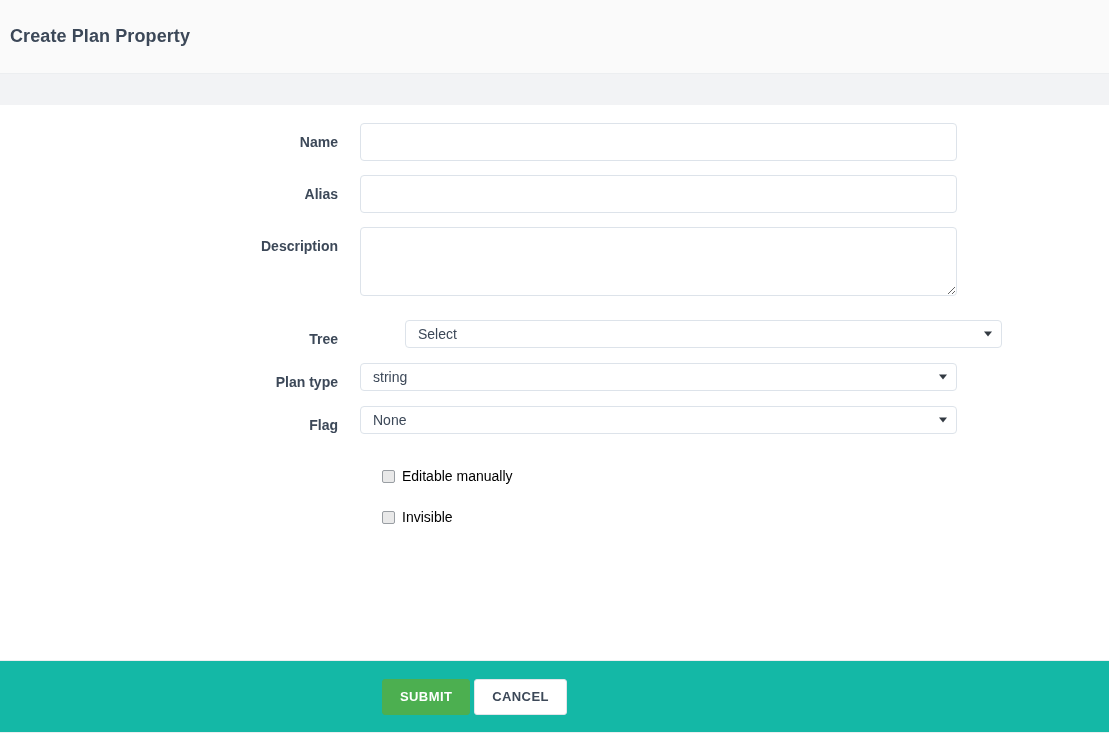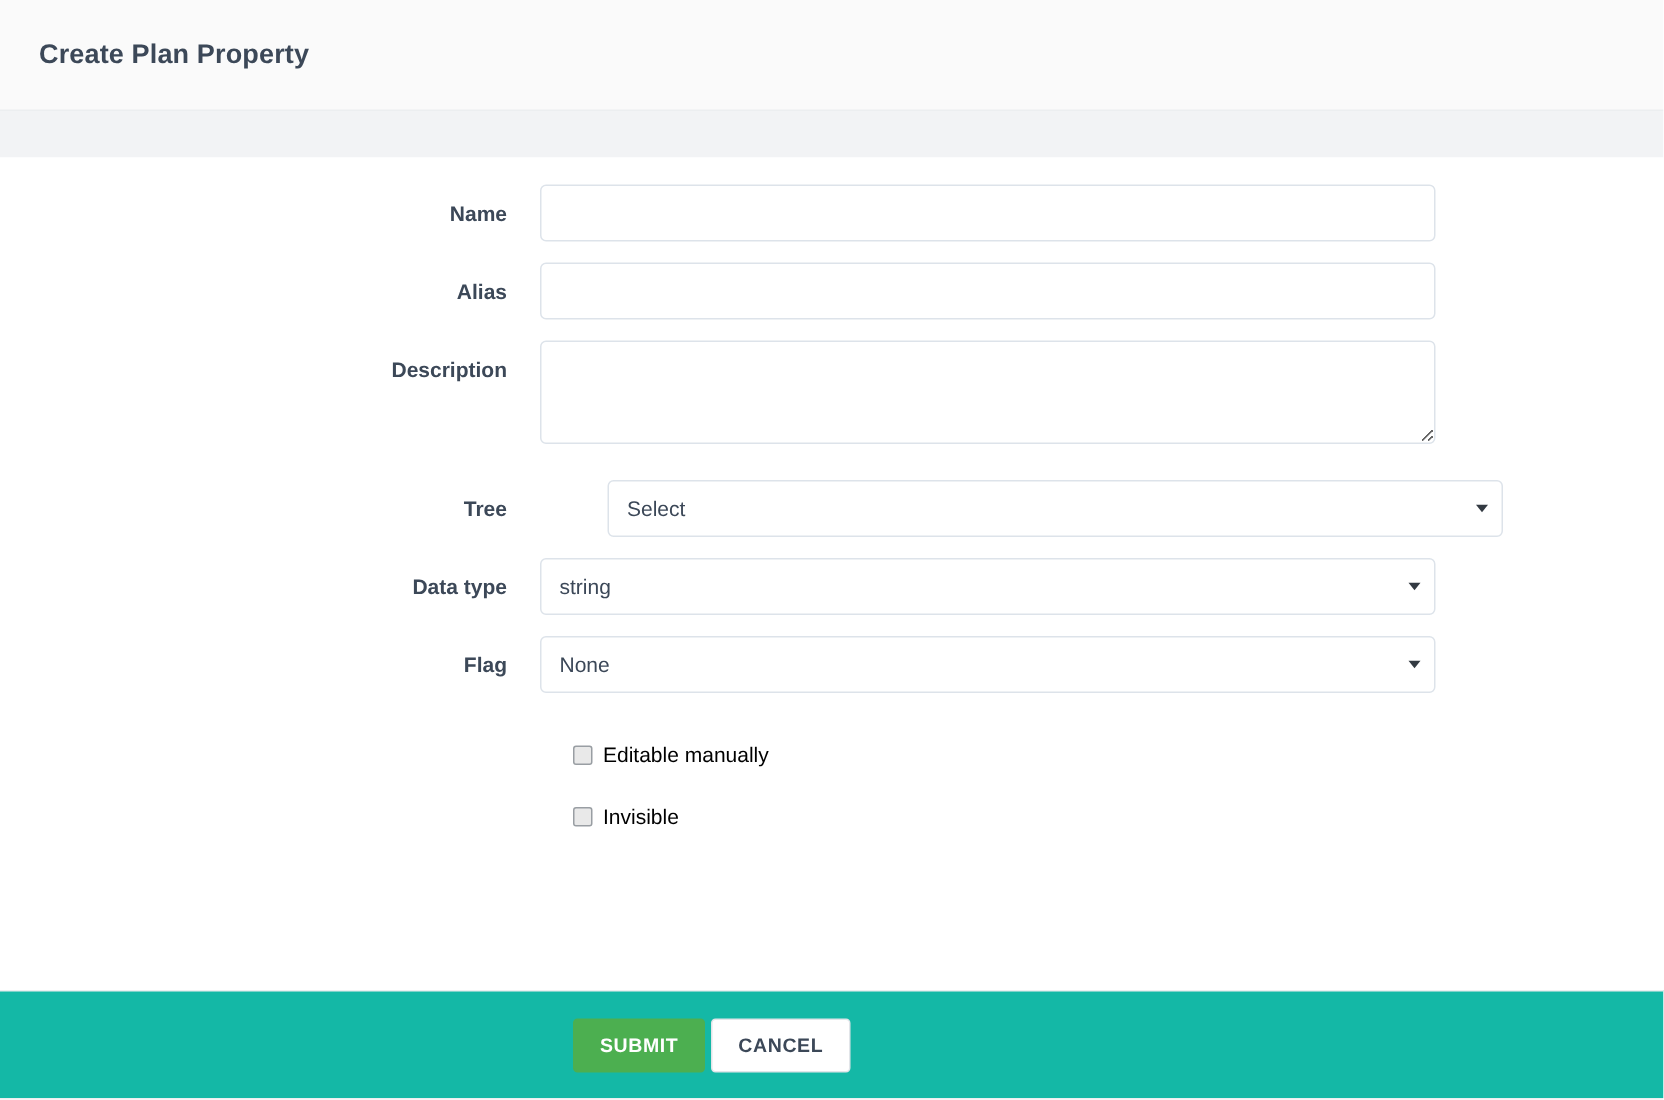--- a/index.html
+++ b/index.html
@@ -25,21 +25,21 @@
     box-sizing: border-box;
     display: flex;
     align-items: center;
     padding-left: 10px;
   }
   .page-title {
     font-size: 18px;
     font-weight: bold;
     color: #3c4858;
     letter-spacing: 0.1px;
-    margin: 16px;
+    margin: 0;
   }
 
   
   .subbar {
     height: 31px;
     background: #f2f3f5;
   }
 
   
   .form-body {
@@ -104,21 +104,21 @@
     padding: 7px 12px;
     outline: none;
     resize: vertical;
     display: block;
   }
 
   
   .select-box {
     position: relative;
     width: 597px;
-    height: 38px;
+    height: 28px;
     box-sizing: border-box;
     border: 1px solid #dde3ea;
     border-radius: 4px;
     background: #ffffff;
     display: flex;
     align-items: center;
     padding: 0 12px;
     cursor: default;
   }
   .select-value {
@@ -247,21 +247,21 @@
     <div class="form-label">Tree</div>
     <div class="form-control-wrap">
       <div class="select-box">
         <span class="select-value">Select</span>
         <span class="select-arrow"></span>
       </div>
     </div>
   </div>
 
   <div class="form-row">
-    <div class="form-label">Data type</div>
+    <div class="form-label">Plan type</div>
     <div class="form-control-wrap">
       <div class="select-box">
         <span class="select-value">string</span>
         <span class="select-arrow"></span>
       </div>
     </div>
   </div>
 
   <div class="form-row">
     <div class="form-label">Flag</div>

